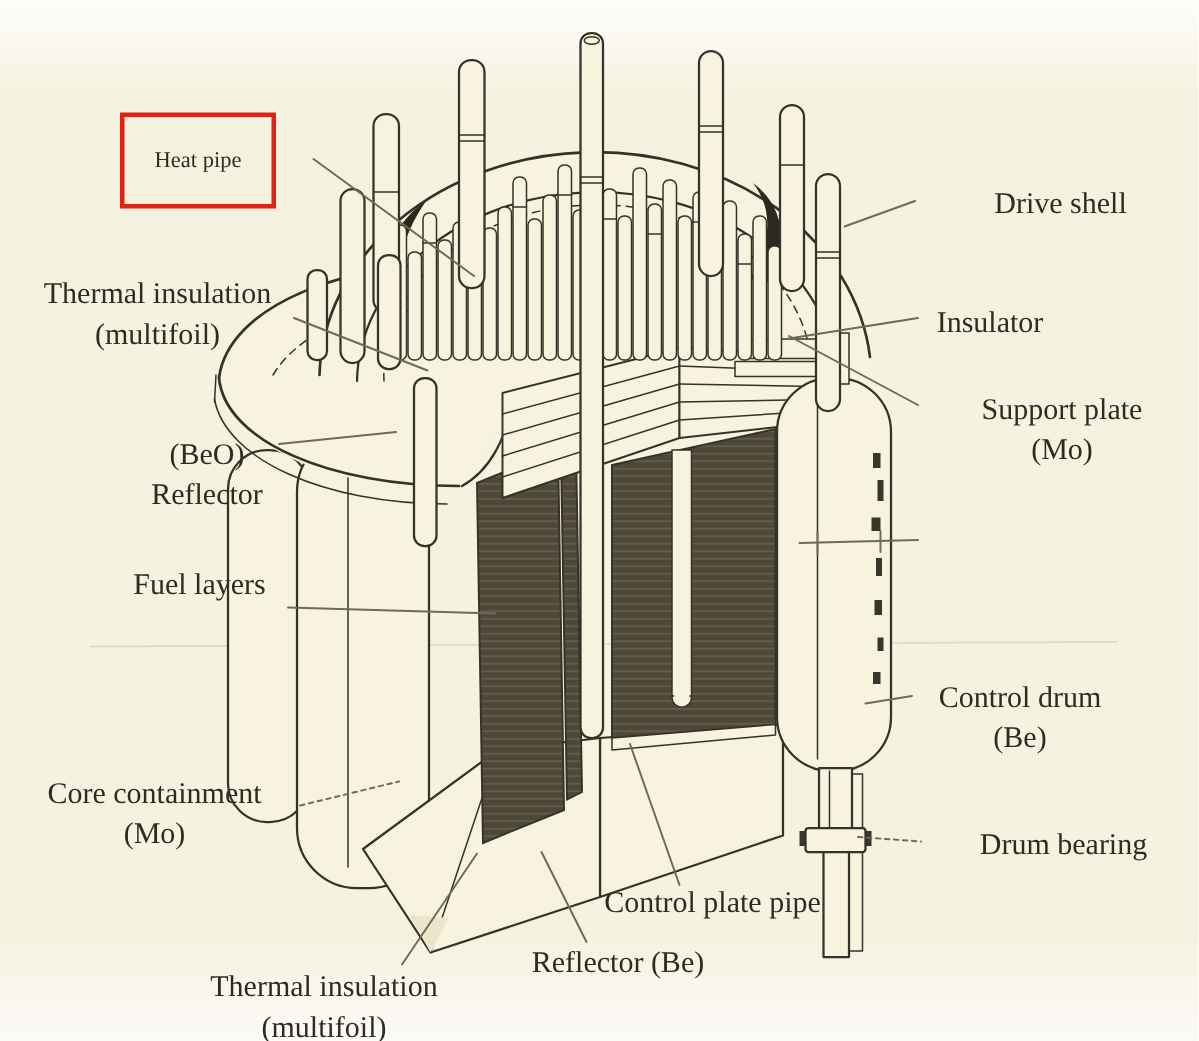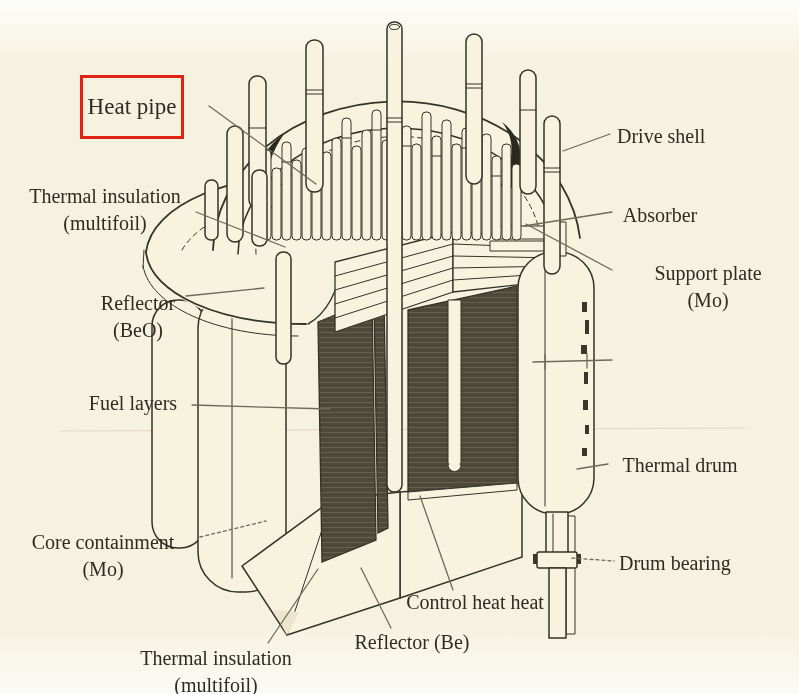--- a/index.html
+++ b/index.html
@@ -16,23 +16,23 @@
   .ln{fill:none;stroke:var(--line);stroke-width:1.5;stroke-linecap:round;}
   .w18{stroke-width:1.8;} .w13{stroke-width:1.3;} .thin{stroke-width:1;}
   .dash{stroke-dasharray:5 4;}
   .fuel{fill:url(#hatch);stroke:var(--line);stroke-width:1.3;}
   .darkfill{fill:#2b2820;stroke:none;}
   .leader{stroke:var(--leader);stroke-width:1.3;fill:none;stroke-linecap:round;}
   .ldash{stroke-dasharray:3 3;}
   .fold{stroke:#d9c3ae;stroke-width:1.2;opacity:.55;}
   .shade{fill:#ece5cb;stroke:none;}
   .lbl{position:absolute;text-align:center;font-size:20px;line-height:27px;}
-  .lbl.la{text-align:left;}
+  .lbl.la{text-align:center;}
   .hlbox{border:3px solid var(--hl);box-sizing:border-box;display:flex;flex-direction:column;
-    justify-content:center;font-size:23px;line-height:26px;}
+    justify-content:center;font-size:15px;line-height:26px;}
   .sub{font-size:13px;vertical-align:-4px;}
 </style>
 </head>
 <body>
 
 <div class="stage">
 
 <svg width="799" height="694" viewBox="0 0 799 694">
   <defs>
     <pattern id="hatch" width="8" height="5" patternUnits="userSpaceOnUse">
@@ -212,63 +212,64 @@
 <div class="lbl hlbox" style="left:80px;top:75px;width:104px;height:64px">
   <div>Heat pipe</div>
 </div>
 
 <div class="lbl" style="left:5px;top:183px;width:200px">
   <div>Thermal insulation</div>
   <div>(multifoil)</div>
 </div>
 
 <div class="lbl" style="left:38px;top:290px;width:200px">
+  <div>(BeO)</div>
   <div>Reflector</div>
-  <div>(BeO)</div>
-</div>
-
-<div class="lbl" style="left:33px;top:390px;width:200px">
+</div>
+
+<div class="lbl" style="left:33px;top:377px;width:200px">
   <div>Fuel layers</div>
 </div>
 
-<div class="lbl" style="left:3px;top:529px;width:200px">
+<div class="lbl" style="left:3px;top:516px;width:200px">
   <div>Core containment</div>
   <div>(Mo)</div>
 </div>
 
 <div class="lbl" style="left:116px;top:645px;width:200px">
   <div>Thermal insulation</div>
   <div>(multifoil)</div>
 </div>
 
 <div class="lbl la" style="left:617px;top:123px;width:180px">
   <div>Drive shell</div>
 </div>
 
 <div class="lbl" style="left:570px;top:202px;width:180px">
-  <div>Absorber</div>
+  <div>Insulator</div>
 </div>
 
 <div class="lbl" style="left:618px;top:260px;width:180px">
   <div>Support plate</div>
   <div>(Mo)</div>
 </div>
 
 <div class="lbl" style="left:606px;top:347px;width:192px">
 </div>
 
 <div class="lbl" style="left:590px;top:452px;width:180px">
-  <div>Thermal drum</div>
+  <div>Control drum</div>
+  <div>(Be)</div>
 </div>
 
 <div class="lbl la" style="left:619px;top:550px;width:180px">
   <div>Drum bearing</div>
 </div>
 
 <div class="lbl" style="left:365px;top:589px;width:220px">
-  <div>Control heat heat</div>
+  <div>Control plate pipe</div>
 </div>
 
 <div class="lbl" style="left:312px;top:629px;width:200px">
   <div>Reflector (Be)</div>
 </div>
 
 </div>
 
 </body></html>

